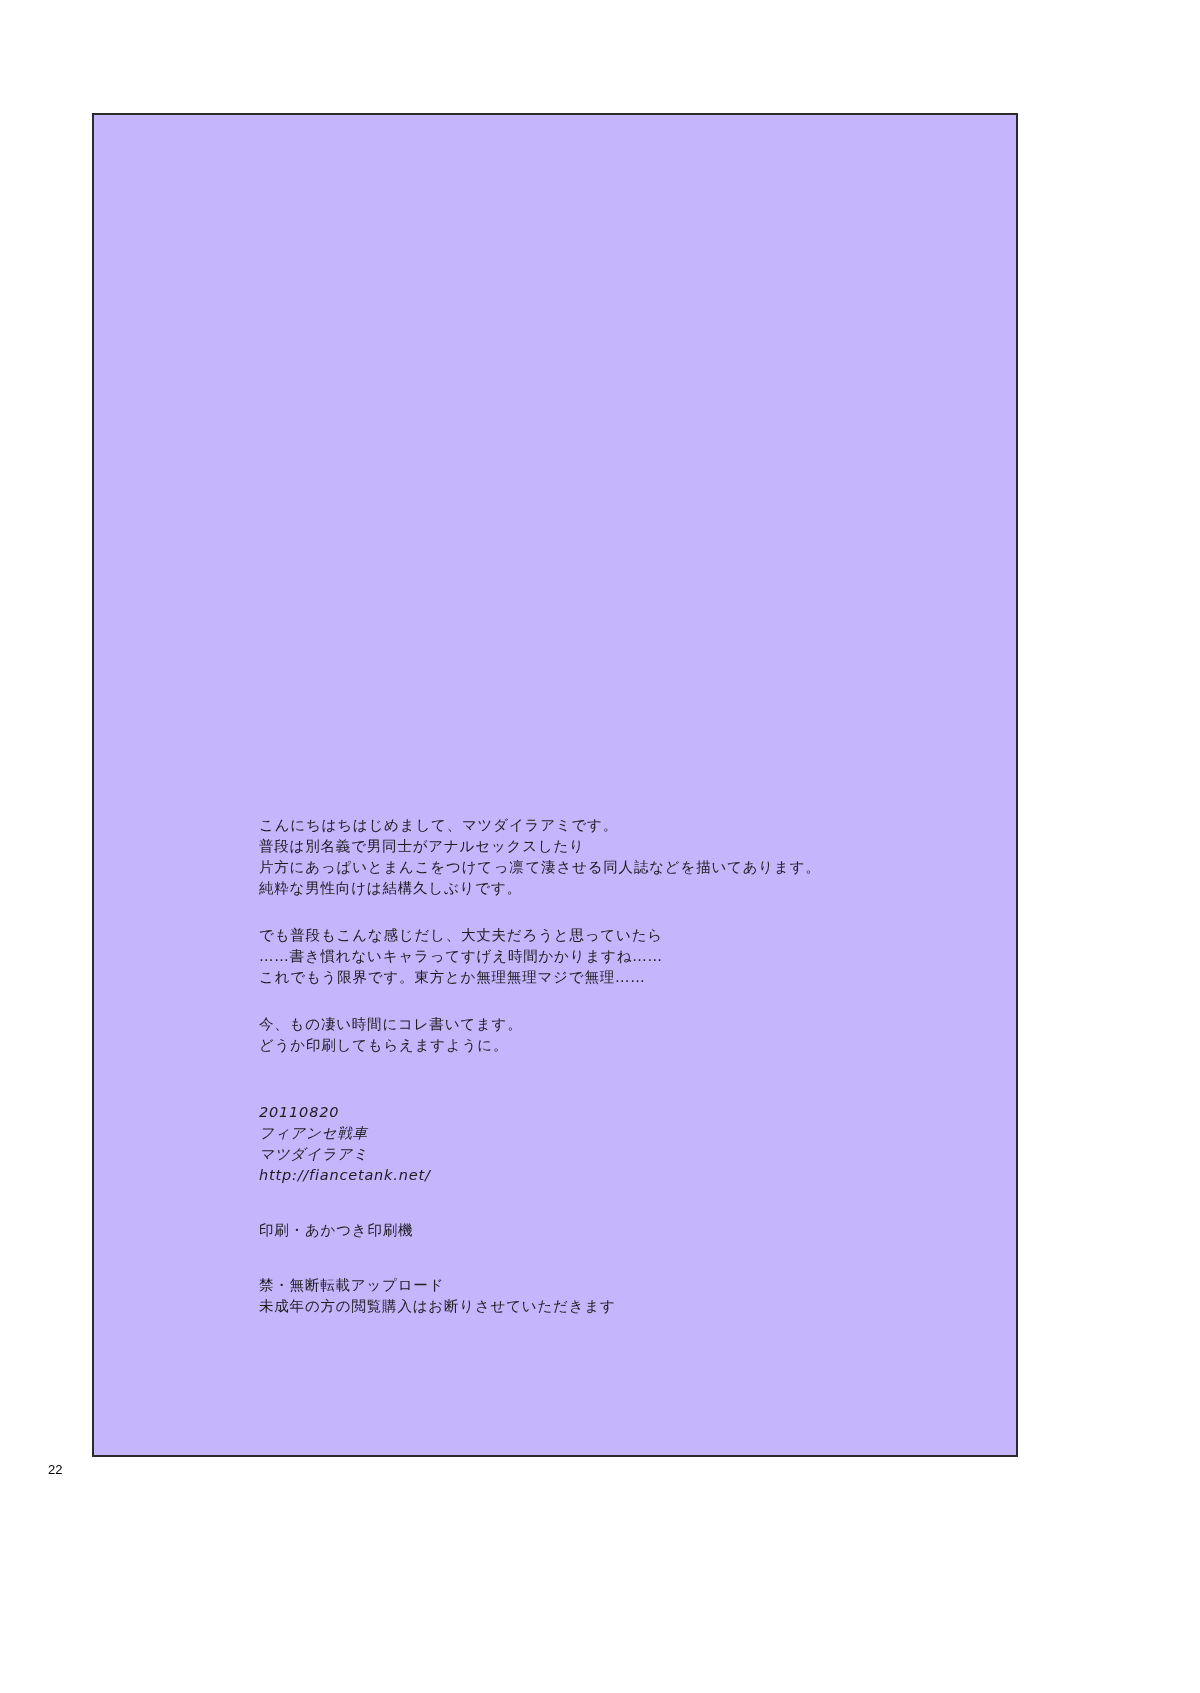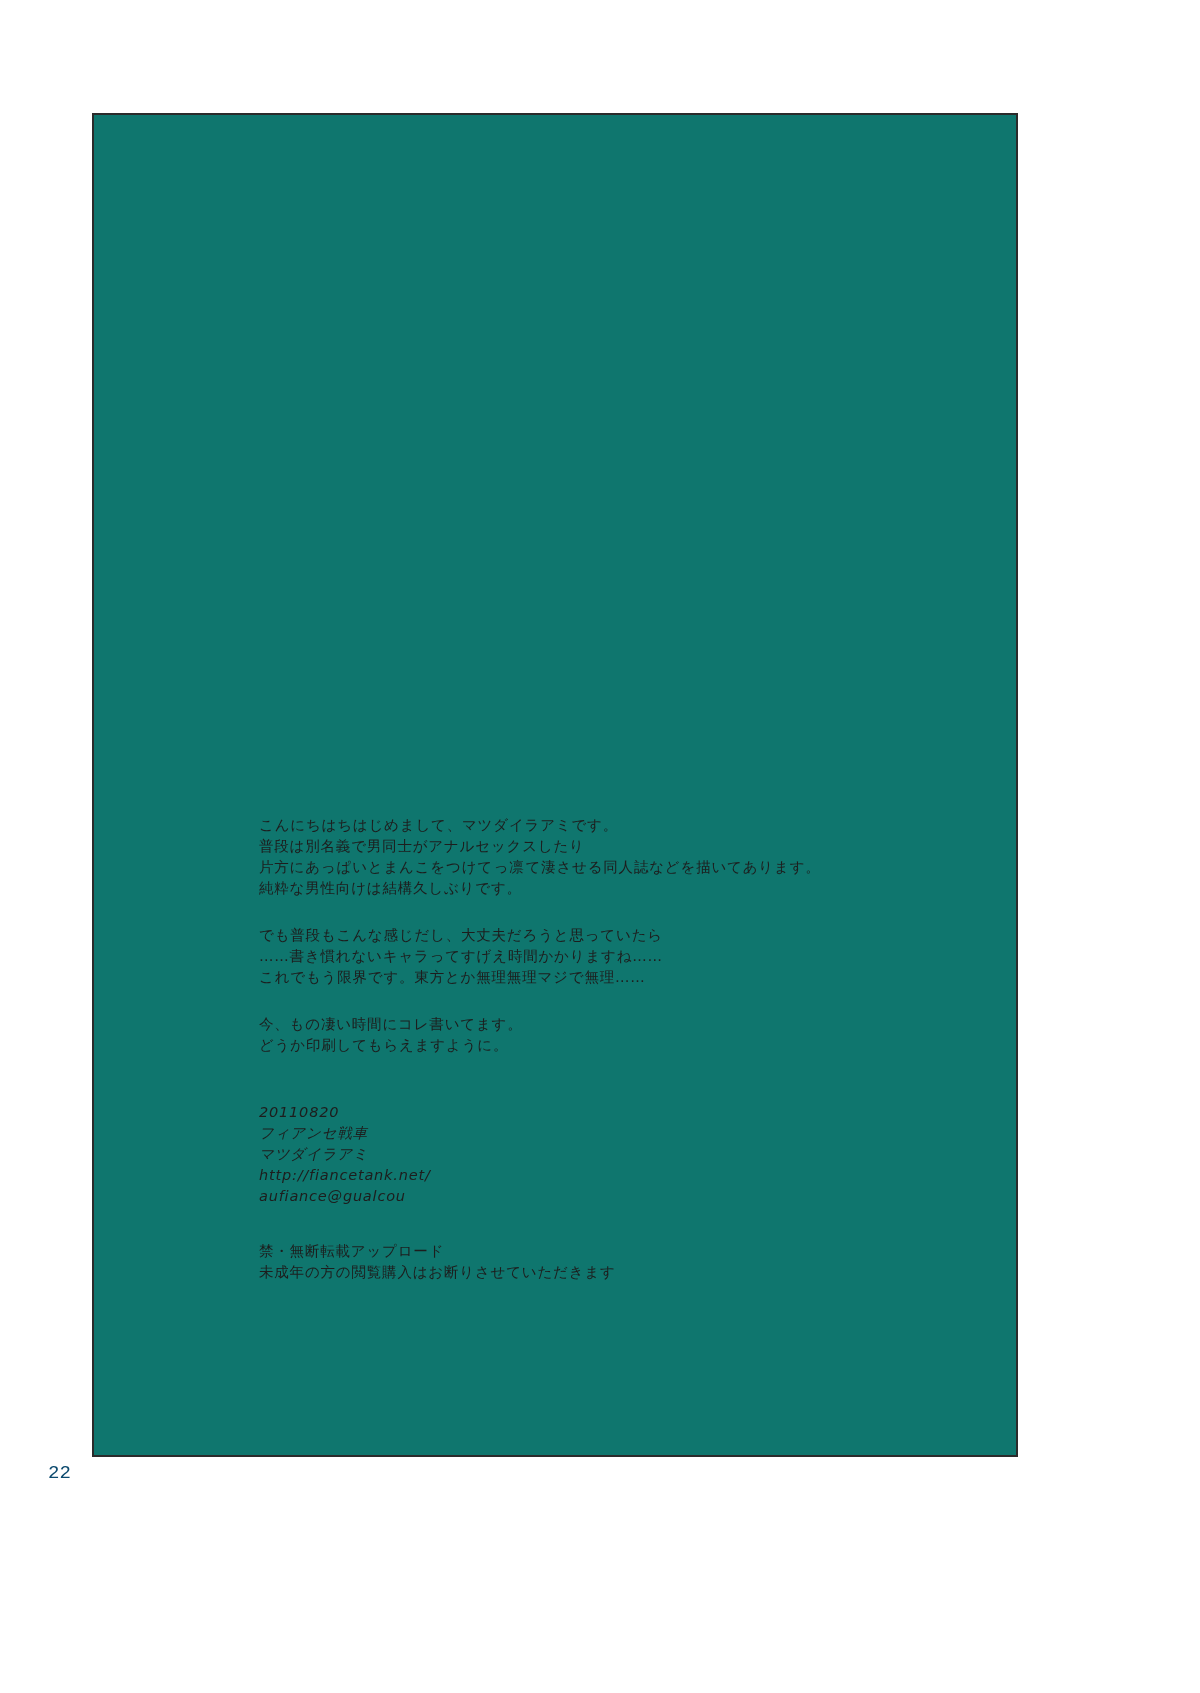--- a/index.html
+++ b/index.html
@@ -16,21 +16,21 @@
   }
 
   .page-frame {
     position: absolute;
     left: 92px;
     top: 113px;
     width: 926px;
     height: 1344px;
     border: 2px solid #2b2b2b;
     box-sizing: border-box;
-    background: #0f766e;
+    background: #c4b5fd;
   }
 
   .afterword {
     position: absolute;
     left: 165px;
     top: 700px;
     width: 700px;
   }
 
   .para {
@@ -54,23 +54,23 @@
   }
 
   .block-gap-md {
     margin-top: 34px;
   }
 
   .page-number {
     position: absolute;
     left: 48px;
     top: 1462px;
-    font-size: 19px;
-    color: #0c4a6e;
-    font-family: Liberation Mono, monospace;
+    font-size: 13px;
+    color: #000000;
+    font-family: Liberation Sans, sans-serif;
   }
 </style>
 </head>
 <body>
 
 <div class="page-frame">
 
   <div class="afterword">
 
     <div class="para">
@@ -89,23 +89,25 @@
     <div class="para">
       <div class="line">今、もの凄い時間にコレ書いてます。</div>
       <div class="line">どうか印刷してもらえますように。</div>
     </div>
 
     <div class="para block-gap-lg">
       <div class="line">20110820</div>
       <div class="line">フィアンセ戦車</div>
       <div class="line">マツダイラアミ</div>
       <div class="line">http://fiancetank.net/</div>
-      <div class="line">aufiance@gualcou</div>
     </div>
 
+    <div class="para block-gap-md">
+      <div class="line">印刷・あかつき印刷機</div>
+    </div>
 
     <div class="para block-gap-md">
       <div class="line">禁・無断転載アップロード</div>
       <div class="line">未成年の方の閲覧購入はお断りさせていただきます</div>
     </div>
 
   </div>
 
 </div>
 

